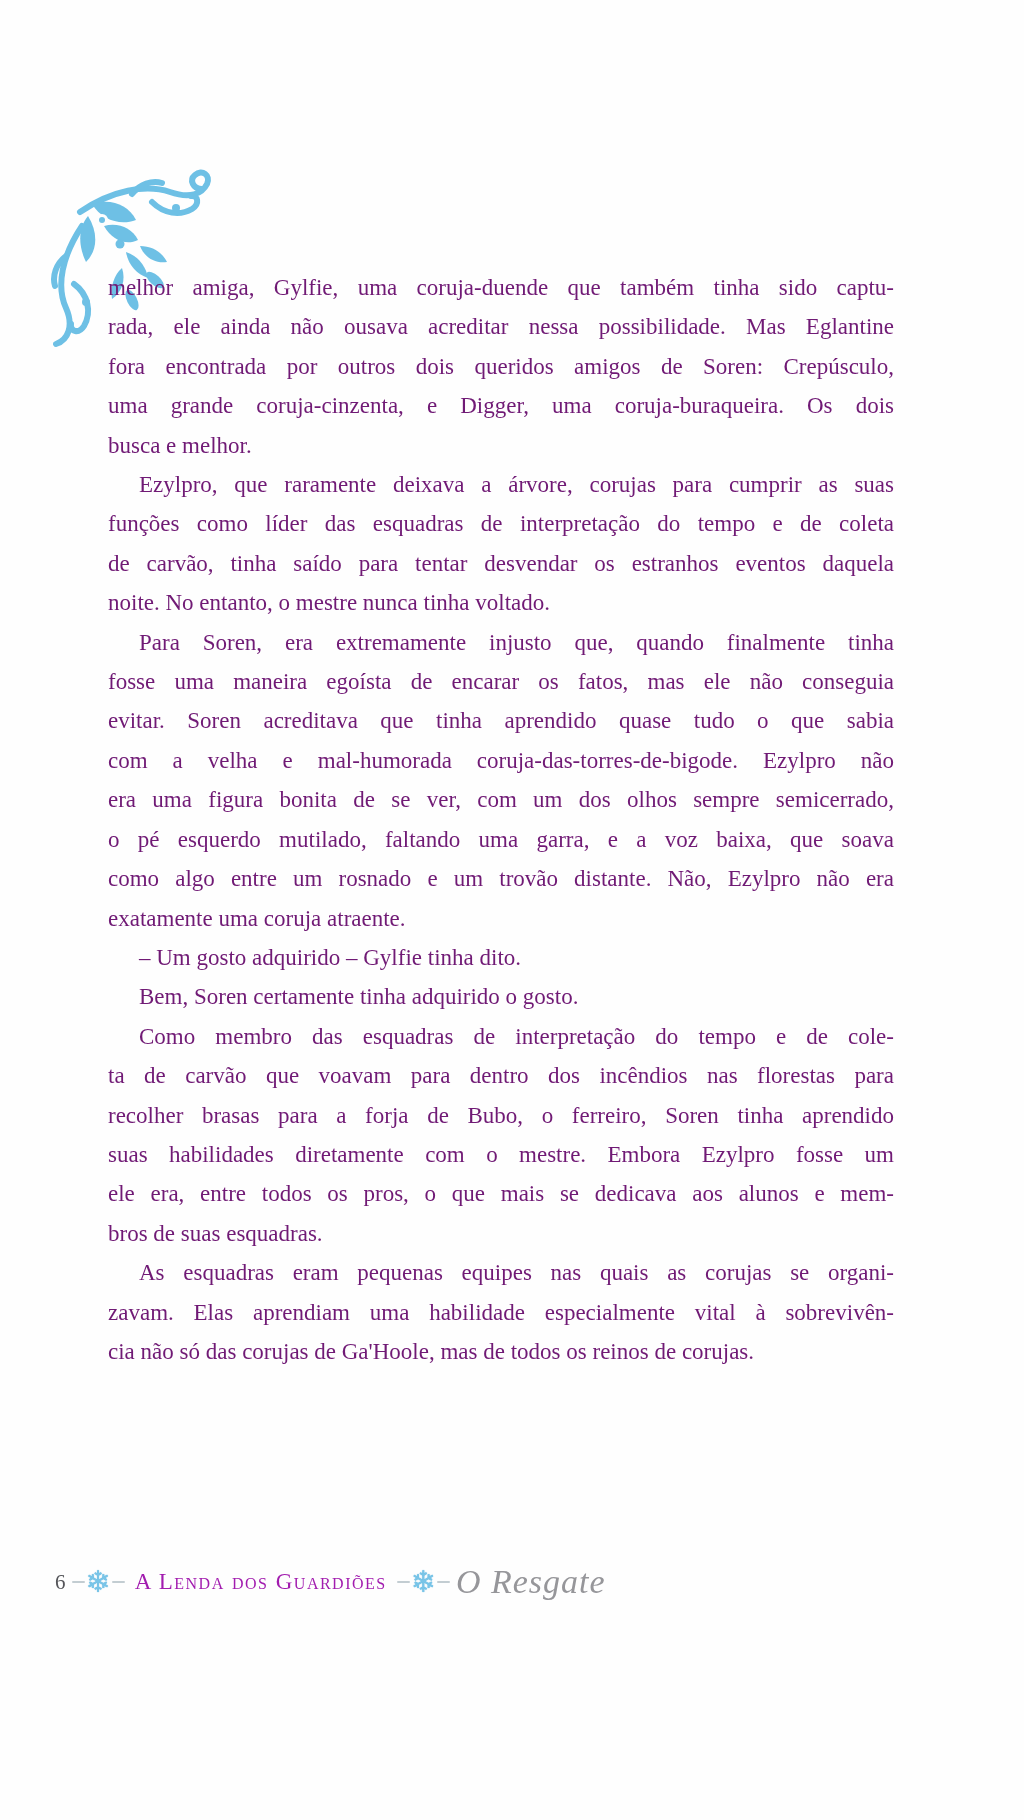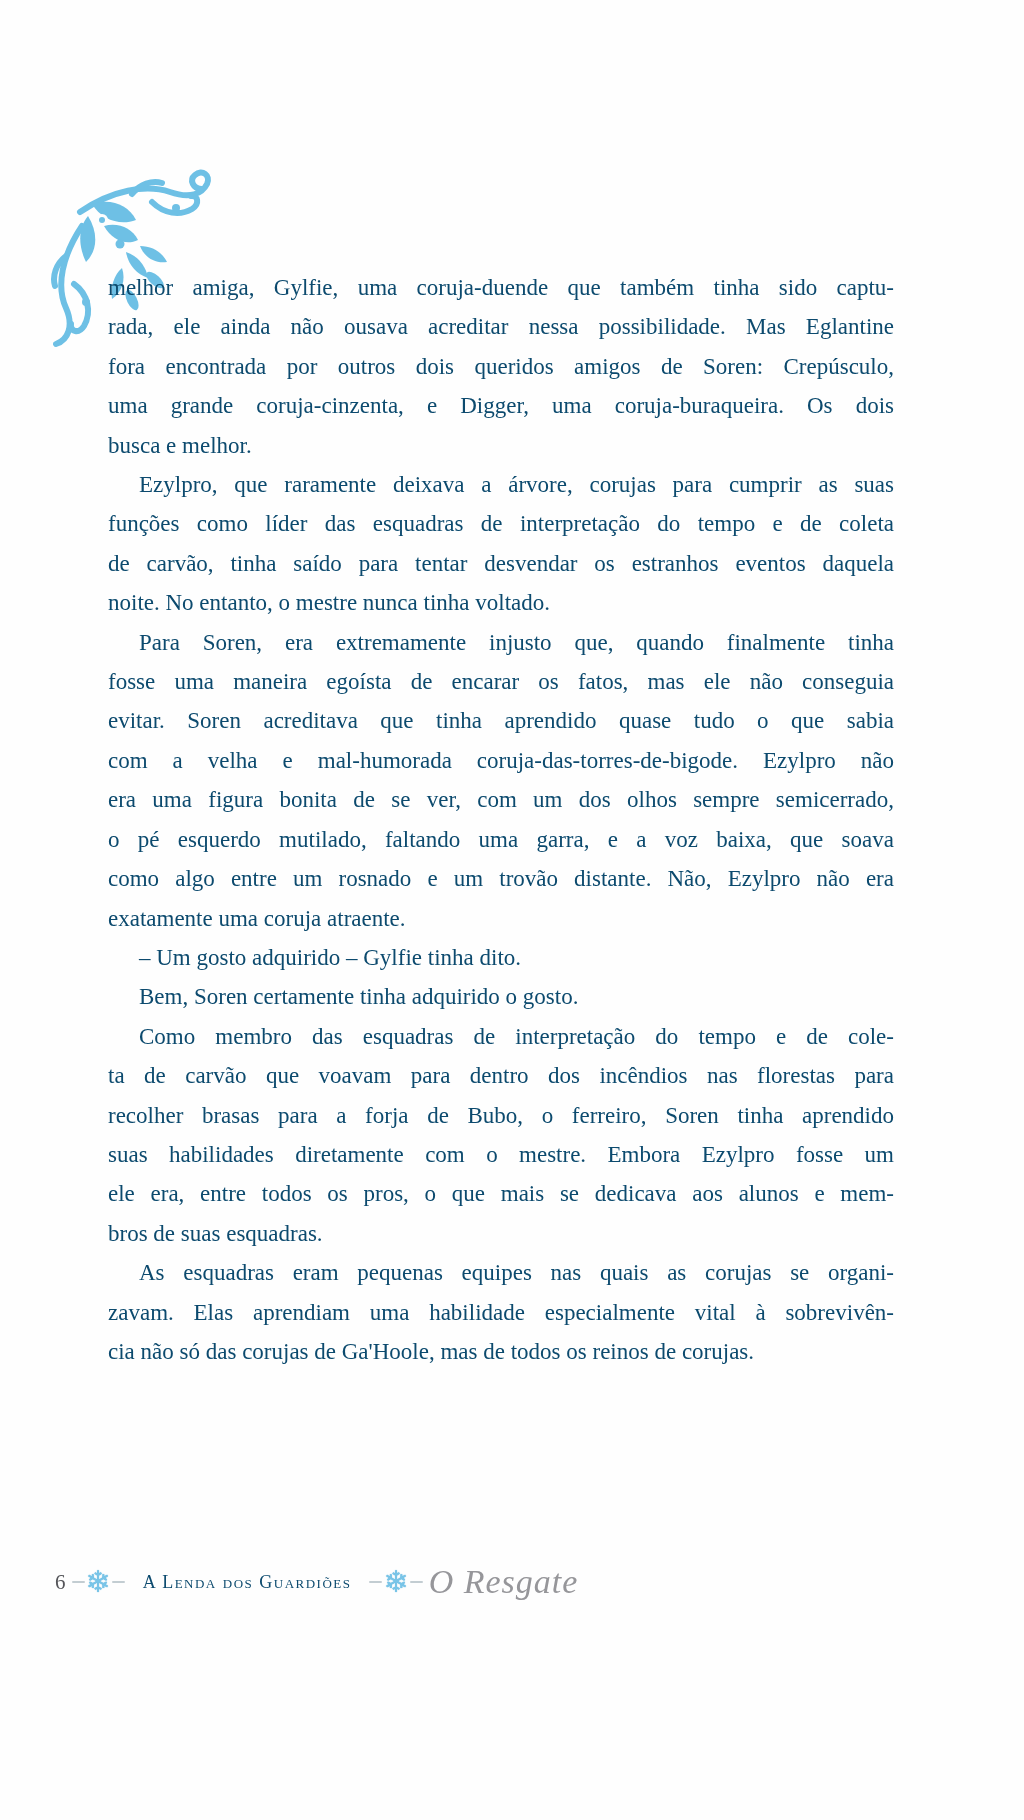--- a/index.html
+++ b/index.html
@@ -16,21 +16,21 @@
   }
   .corner-ornament {
     position:absolute;
     left:34px; top:160px;
     width:195px; height:190px;
   }
   .text-block {
     position:absolute;
     left:108px; top:268px;
     width:786px;
-    color:#0c4a6e;
+    color:#701a75;
     font-size:23px;
     line-height:39.4px;
   }
   .para { margin:0; }
   .line {
     text-align:justify;
     text-align-last:justify;
     white-space:nowrap;
   }
   .line.last { text-align-last:left; }
@@ -57,25 +57,25 @@
     border-radius:1px;
   }
   .snowflake {
     font-size:30px;
     line-height:30px;
     color:#79c5e8;
     margin:0 1px;
     text-shadow:0 0 1px #49a8d7;
   }
   .series {
-    font-size:18px;
-    color:#0c4a6e;
+    font-size:23px;
+    color:#a21caf;
     font-variant:small-caps;
     letter-spacing:1.5px;
-    margin:0 12px;
+    margin:0 4px;
     white-space:nowrap;
   }
   .book-title {
     font-style:italic;
     font-size:34px;
     color:#96969a;
     letter-spacing:1px;
     white-space:nowrap;
   }
 </style>

